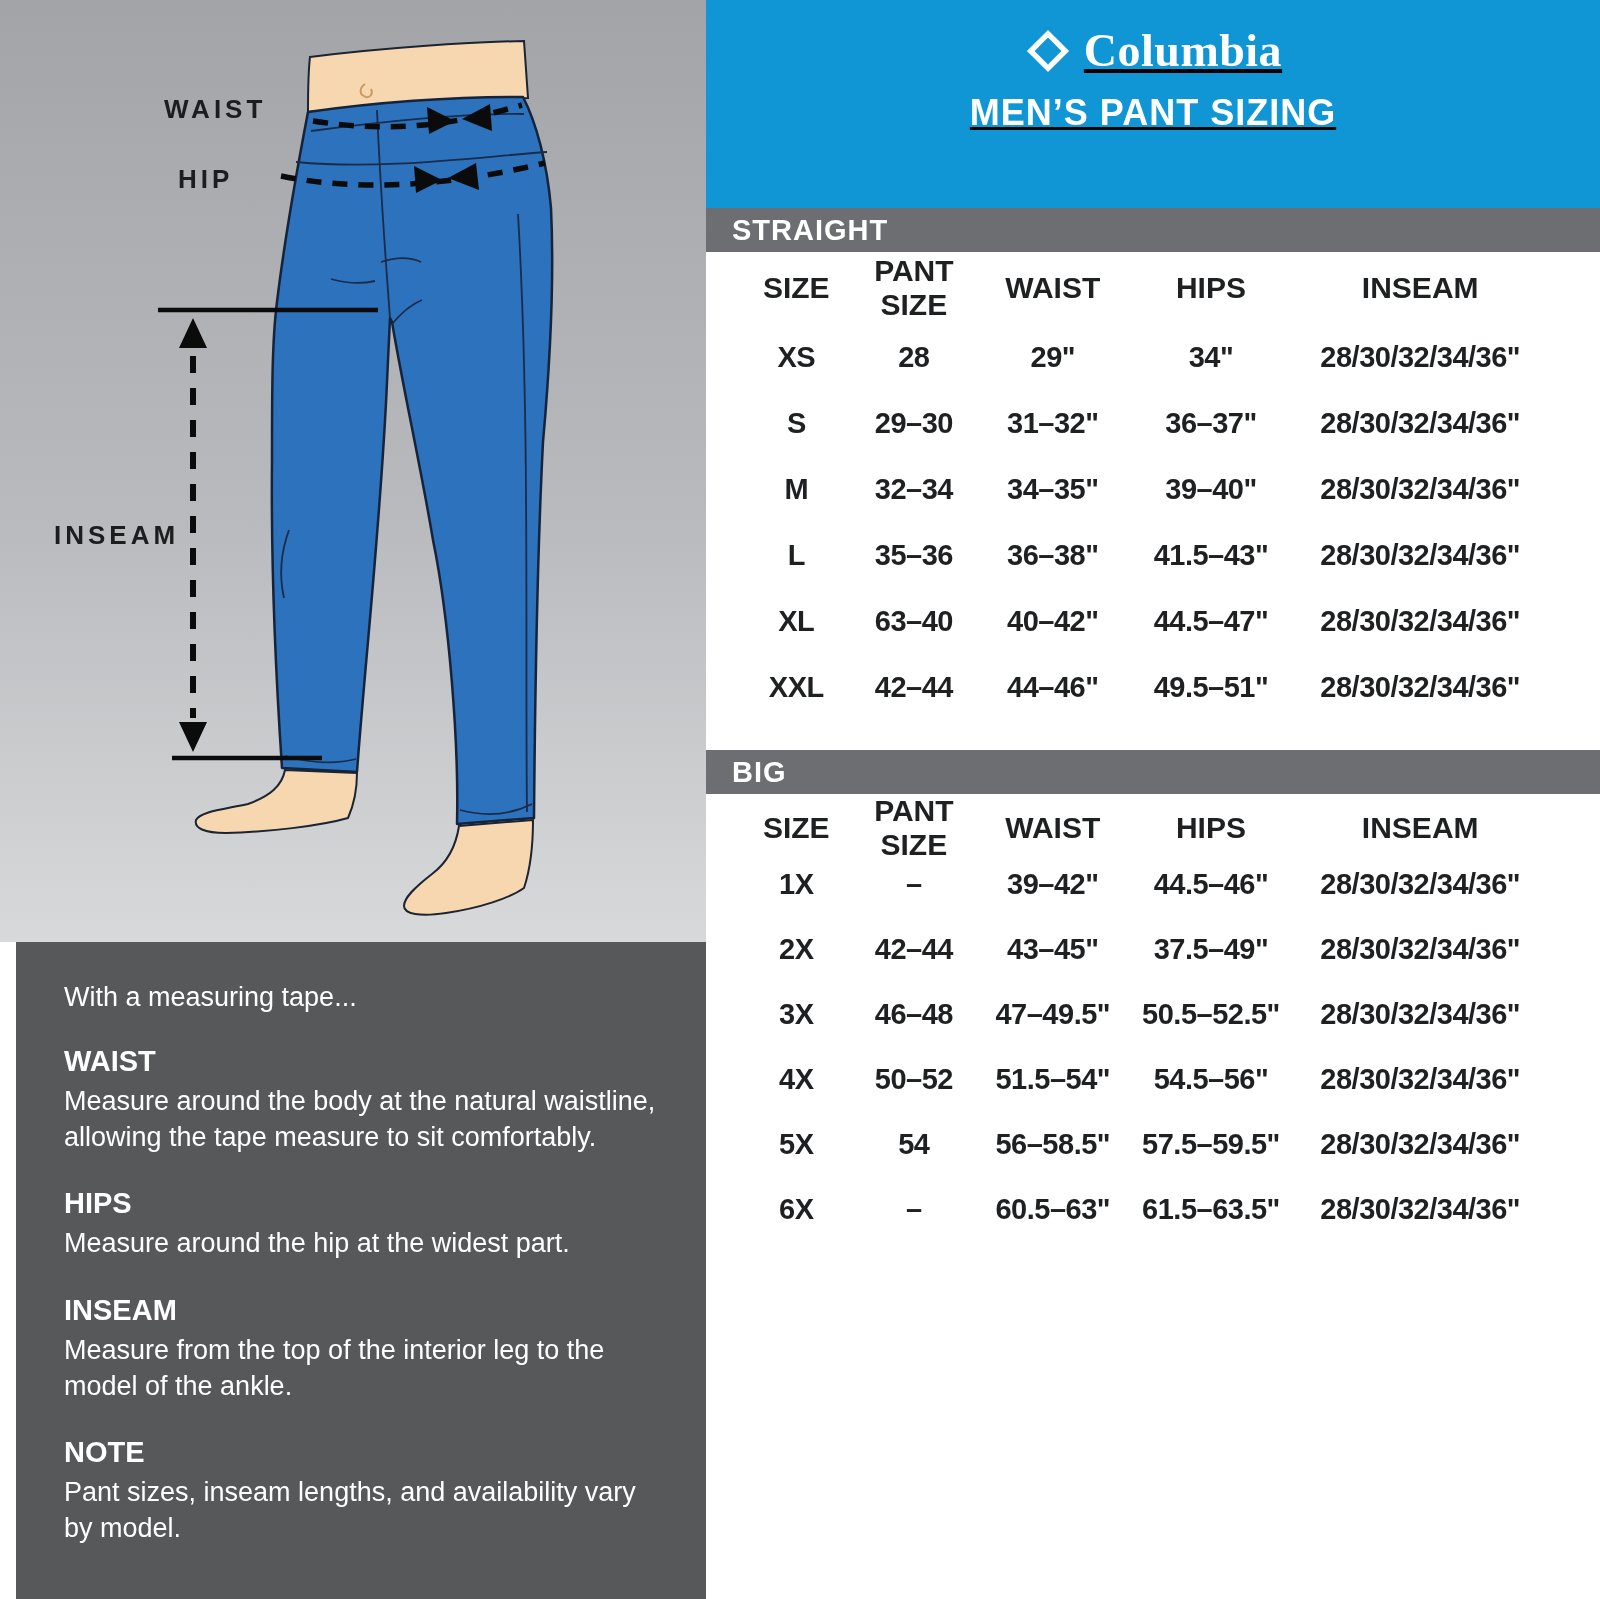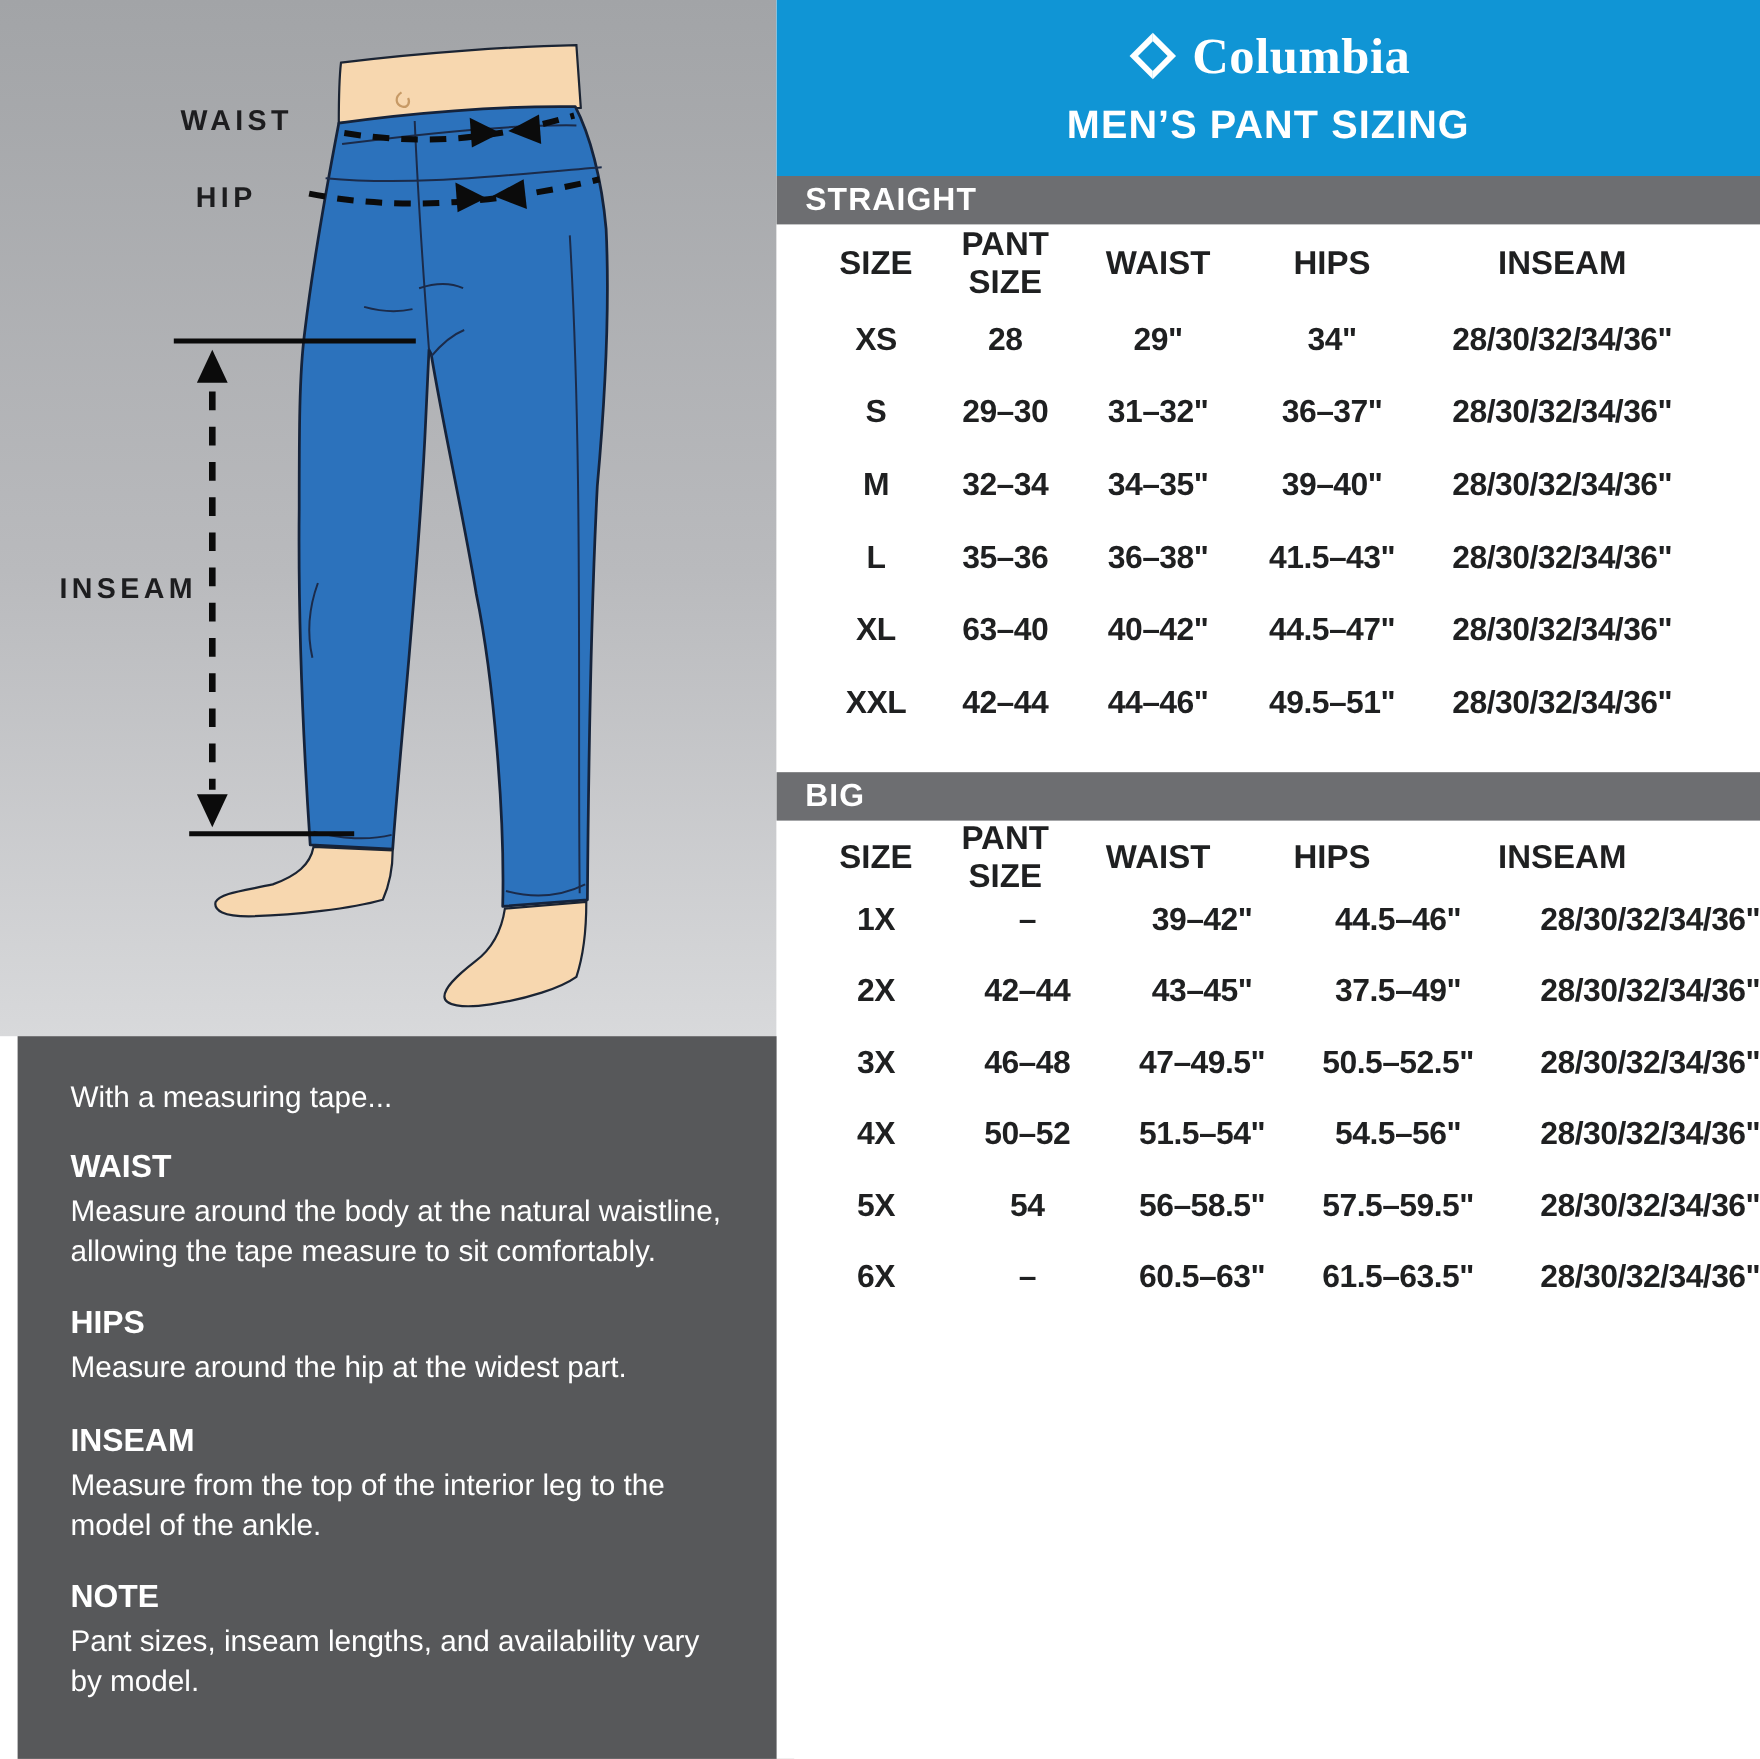--- a/index.html
+++ b/index.html
@@ -36,42 +36,42 @@
     background:var(--panel-gray);color:#fff;
     padding:40px 56px 0 48px;box-sizing:border-box;
   }
   .ins-intro{font-size:27px;margin:0 0 6px 0;}
   .ins-section{margin-top:32px;}
   .ins-heading{font-size:29px;font-weight:700;margin-bottom:6px;}
   .ins-body{font-size:27px;line-height:1.32;}
 
   
   .right-col{position:absolute;left:706px;top:0;width:894px;height:1599px;background:#fff;}
-  .blue-header{height:160px;background:var(--blue);overflow:hidden;}
+  .blue-header{height:208px;background:var(--blue);overflow:hidden;text-decoration:underline;}
   .logo-row{display:flex;justify-content:center;align-items:center;gap:12px;padding-top:22px;height:58px;}
   .gem{width:48px;height:48px;display:block;}
   .logo-text{
     font-family:"Liberation Serif",serif;font-weight:700;
     font-size:46px;color:#fff;letter-spacing:0.5px;line-height:1;
   }
   .page-title{
     text-align:center;color:#fff;font-size:36px;font-weight:700;
     letter-spacing:1px;margin-top:12px;
   }
   .section-bar{
     height:44px;background:var(--bar-gray);color:#fff;
     font-size:29px;font-weight:700;line-height:44px;
     padding-left:26px;letter-spacing:1px;
   }
   .section-block.big{margin-top:30px;}
   .trow{display:grid;grid-template-columns:12% 15.5% 17% 20% 35.5%;align-items:center;margin-left:39px;}
   .trow.thead{height:72px;}
   .size-table.big .trow.thead{height:58px;}
   .trow.tdata{height:66px;}
-  .size-table.big .trow.tdata{height:65px;gap:20px;}
+  .size-table.big .trow.tdata{height:65px;}
   .tcell{text-align:center;color:var(--table-text);font-weight:700;font-size:29px;letter-spacing:-0.5px;}
   .thead .tcell{font-size:30px;letter-spacing:0;}
   .tcell.c4{padding-right:56px;}
 </style>
 </head>
 <body>
 
 <div class="canvas">
 
   <div class="left-col">

